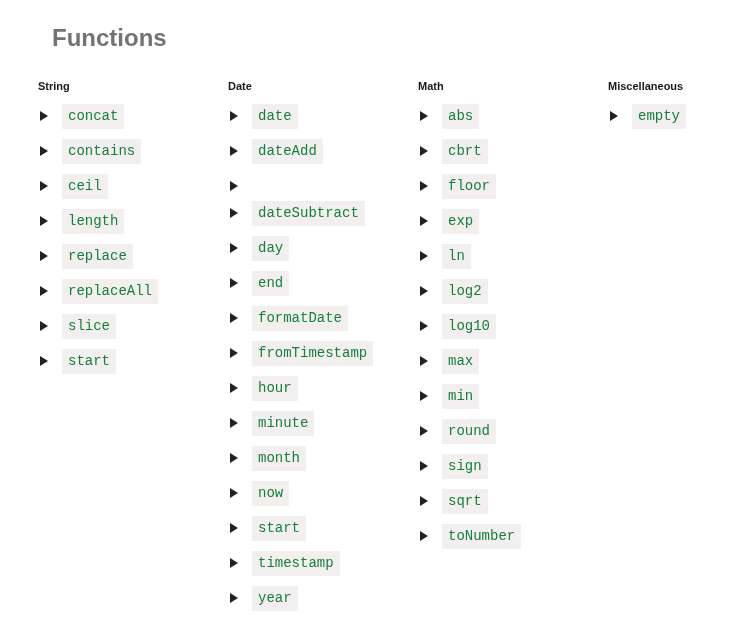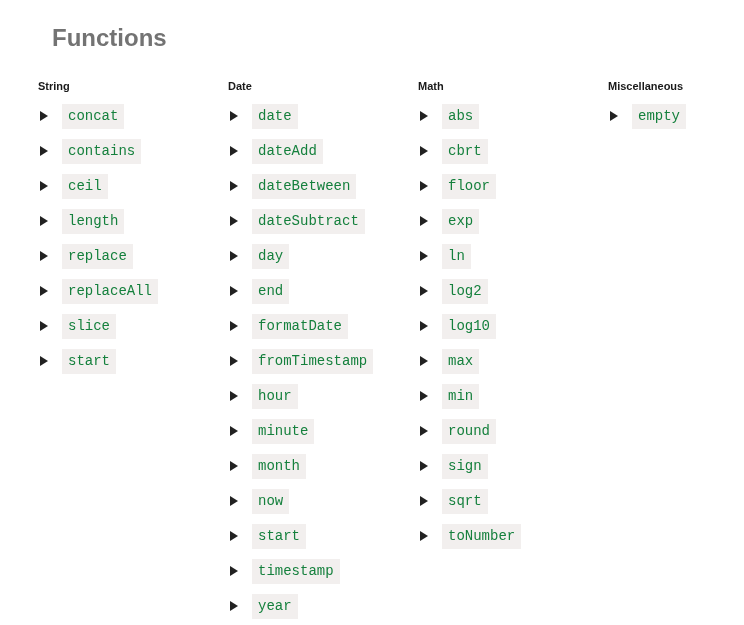--- a/index.html
+++ b/index.html
@@ -124,21 +124,20 @@
       <li class="item">
           <span class="toggle-icon"></span>
           <span class="code-chip">date</span>
         </li>
       <li class="item">
           <span class="toggle-icon"></span>
           <span class="code-chip">dateAdd</span>
         </li>
       <li class="item">
           <span class="toggle-icon"></span>
-          <span class="code-chip">dateBetween</span>
         </li>
       <li class="item">
           <span class="toggle-icon"></span>
           <span class="code-chip">dateSubtract</span>
         </li>
       <li class="item">
           <span class="toggle-icon"></span>
           <span class="code-chip">day</span>
         </li>
       <li class="item">

